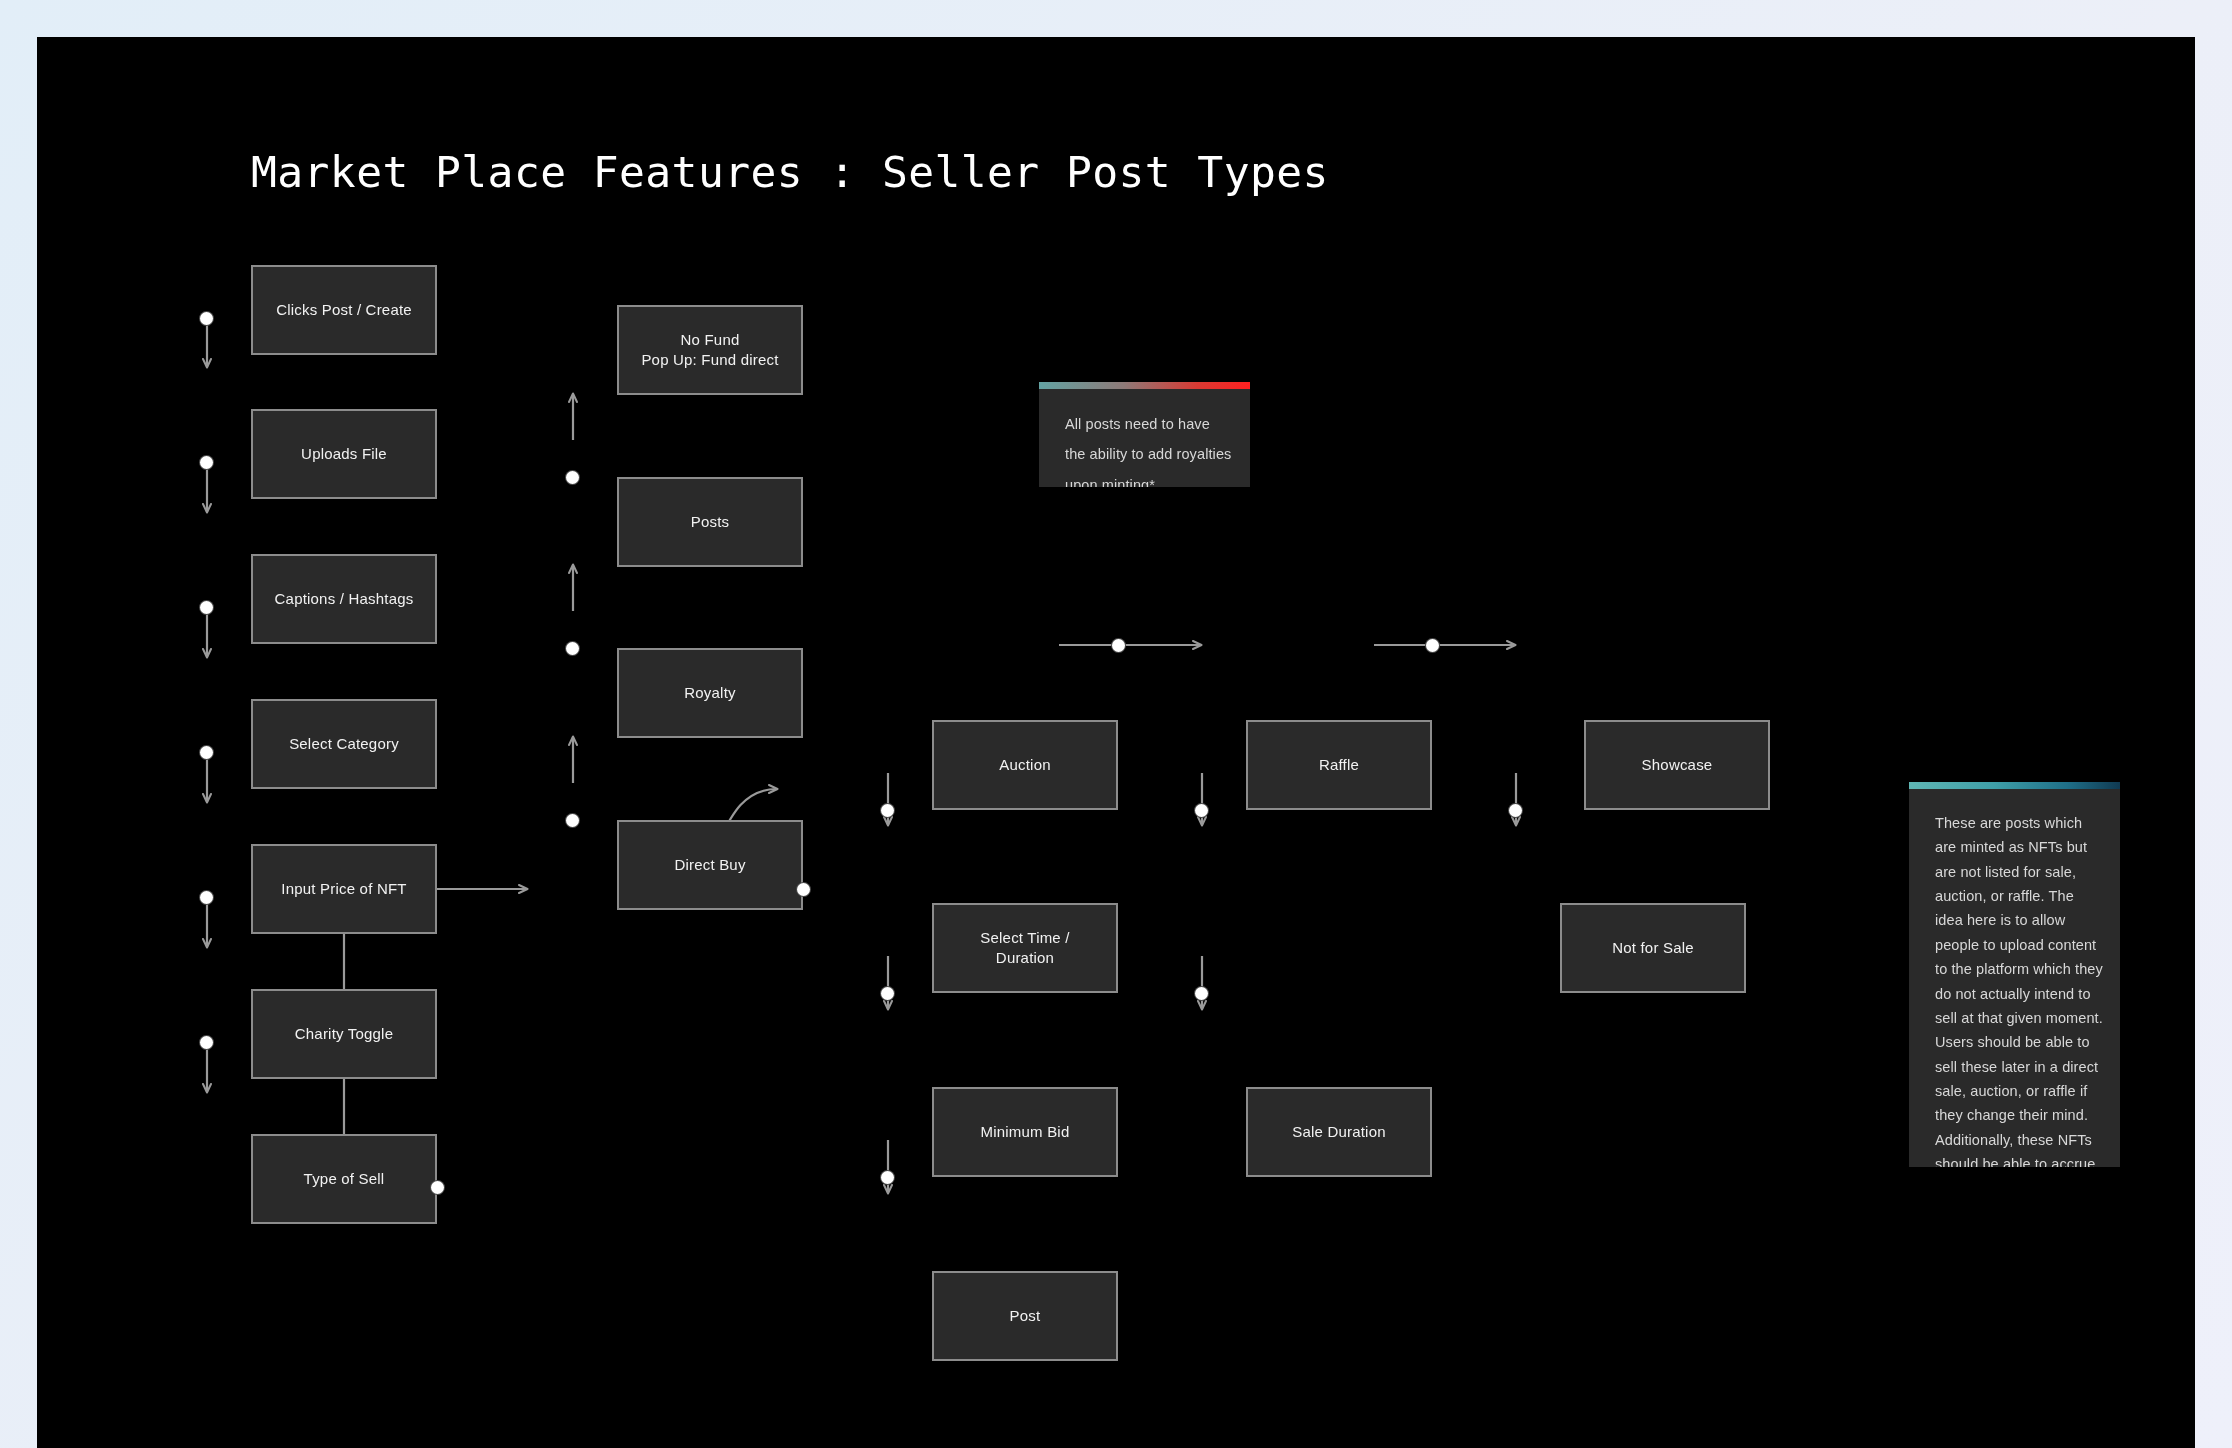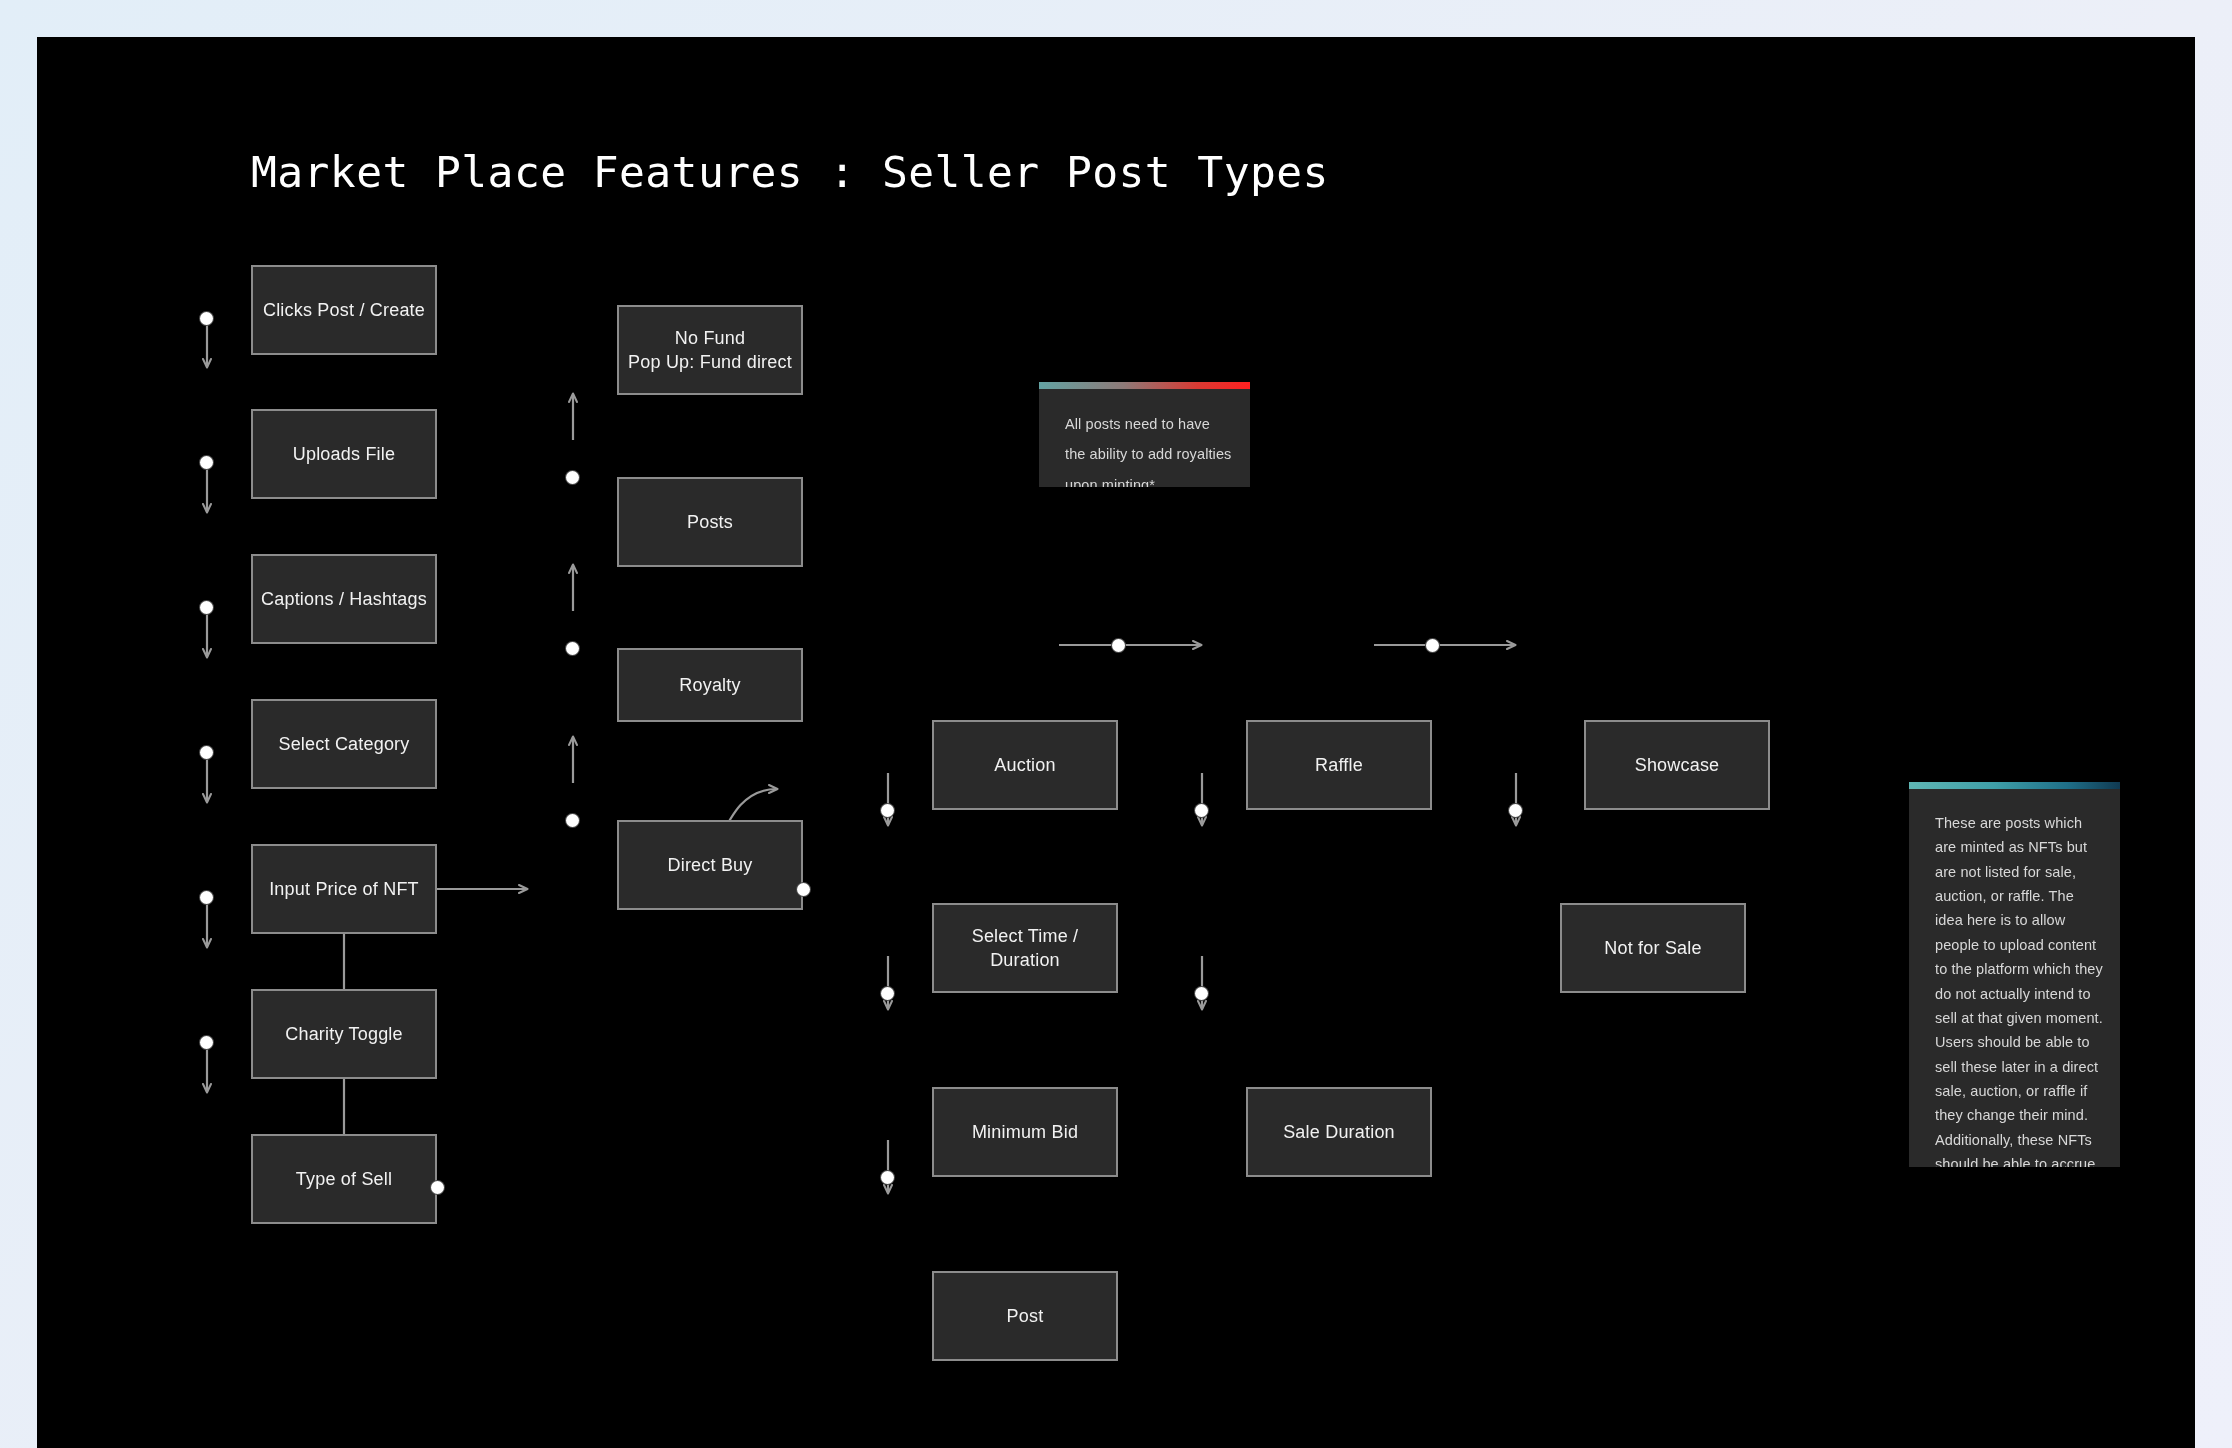--- a/index.html
+++ b/index.html
@@ -42,21 +42,21 @@
   .node {
     position: absolute;
     background: #2a2a2a;
     border: 2px solid #8c8c8c;
     box-sizing: border-box;
     display: flex;
     align-items: center;
     justify-content: center;
     text-align: center;
     color: #f2f2f2;
-    font-size: 18px;
+    font-size: 15px;
     line-height: 1.35;
     letter-spacing: 0.2px;
     padding: 4px 6px;
   }
   .node-label { white-space: pre-line; }
   .port {
     position: absolute;
     width: 13px;
     height: 13px;
     border-radius: 50%;
@@ -159,21 +159,21 @@
     <div class="node" style="left: 214px; top: 1097px; width: 186px; height: 90px;">
       <span class="node-label">Type of Sell</span>
     </div>
     <div class="node" style="left: 580px; top: 268px; width: 186px; height: 90px;">
       <span class="node-label">No Fund
 Pop Up: Fund direct</span>
     </div>
     <div class="node" style="left: 580px; top: 440px; width: 186px; height: 90px;">
       <span class="node-label">Posts</span>
     </div>
-    <div class="node" style="left: 580px; top: 611px; width: 186px; height: 74px;">
+    <div class="node" style="left: 580px; top: 611px; width: 186px; height: 90px;">
       <span class="node-label">Royalty</span>
     </div>
     <div class="node" style="left: 580px; top: 783px; width: 186px; height: 90px;">
       <span class="node-label">Direct Buy</span>
     </div>
     <div class="node" style="left: 895px; top: 683px; width: 186px; height: 90px;">
       <span class="node-label">Auction</span>
     </div>
     <div class="node" style="left: 895px; top: 866px; width: 186px; height: 90px;">
       <span class="node-label">Select Time /

